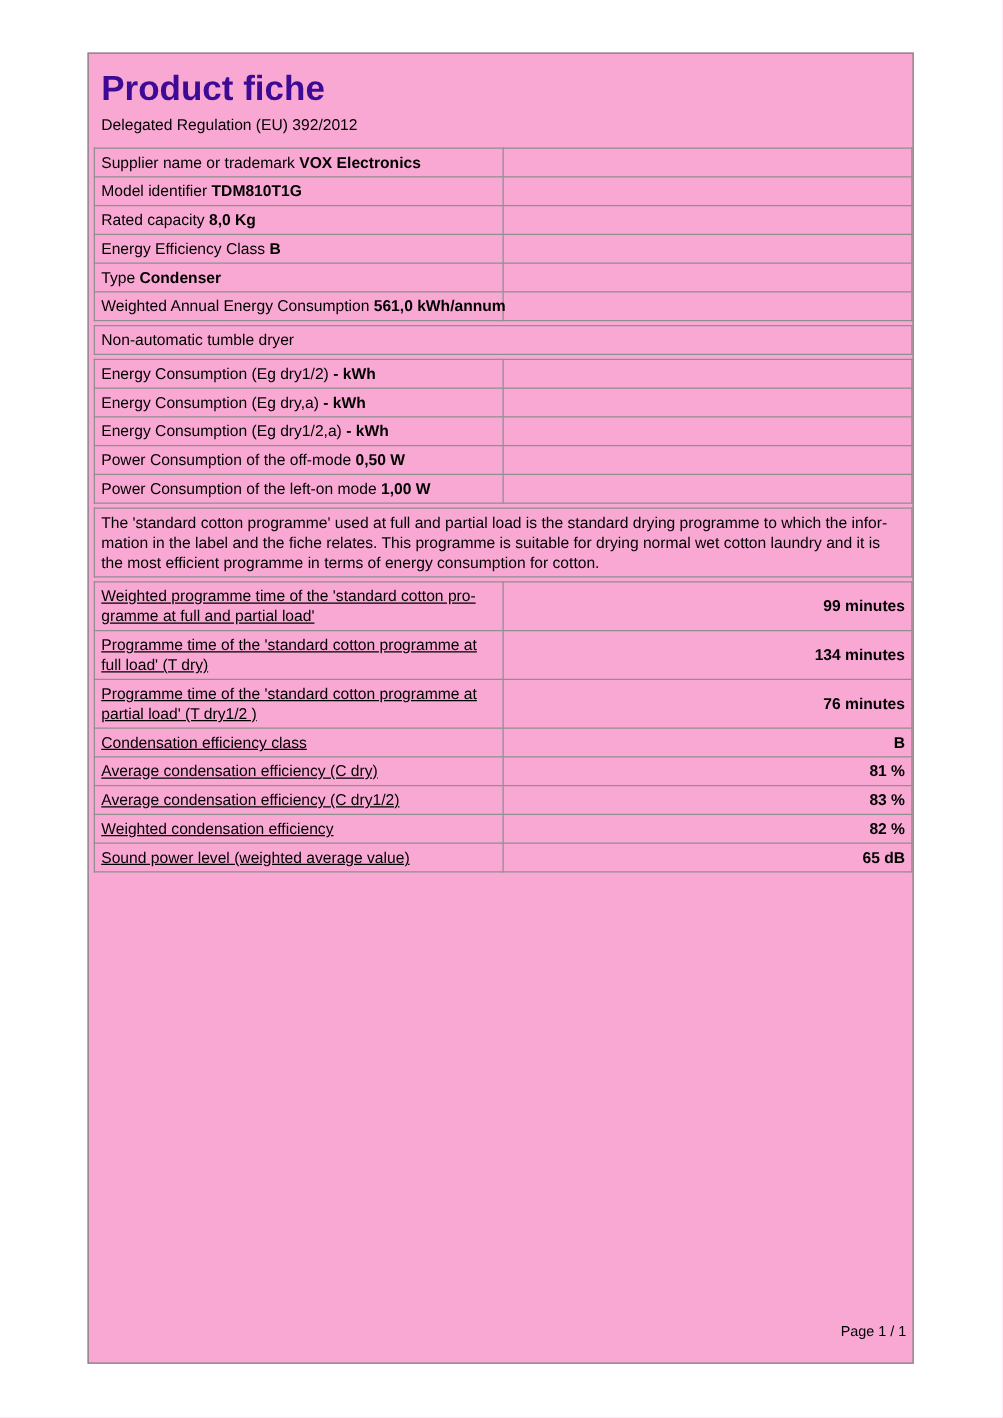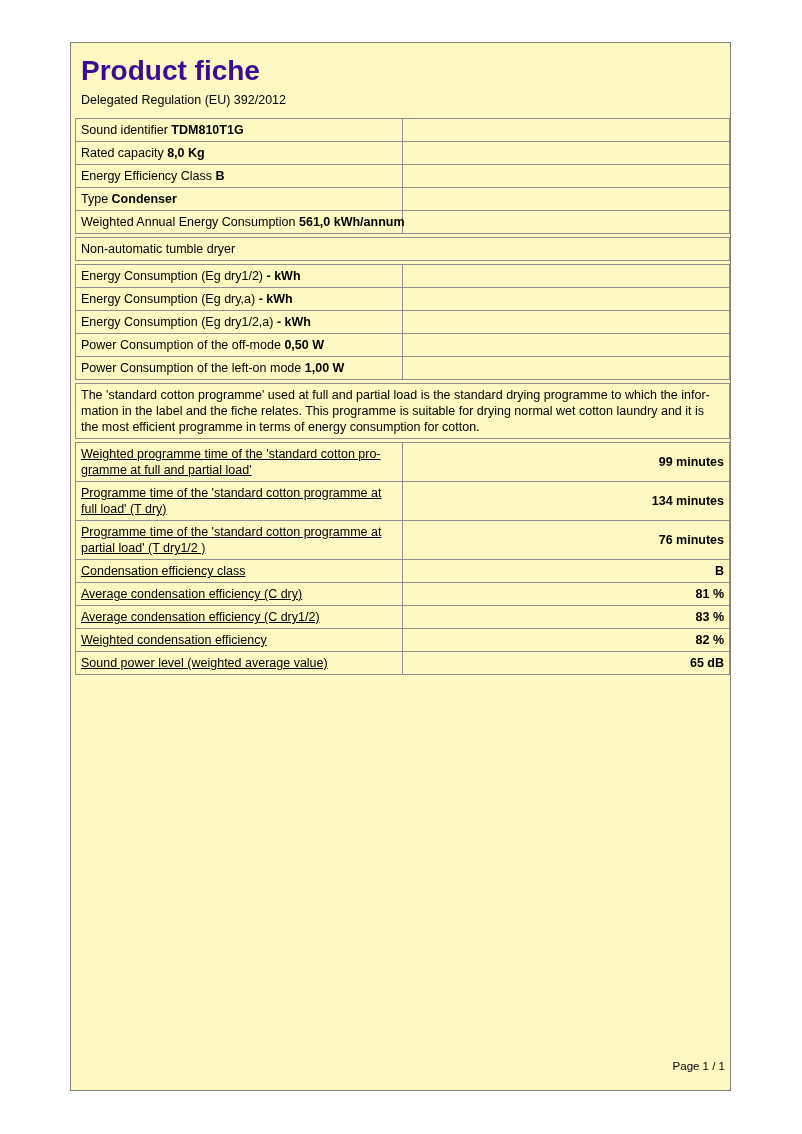--- a/index.html
+++ b/index.html
@@ -3,21 +3,21 @@
 <meta charset="utf-8">
 <style>
   * { margin:0; padding:0; box-sizing:border-box; }
   html,body { background:#ffffff; }
   body {
     width:802px; height:1134px; position:relative;
     font-family:"Liberation Sans", sans-serif; color:#000;
   }
   .frame {
     position:absolute; left:70px; top:42px; width:661px; height:1049px;
-    border:1px solid #7f7f7f; background:#fef9c3;
+    border:1px solid #7f7f7f; background:#f9a8d4;
   }
   .title {
     margin:13px 0 0 10px; font-size:28px; line-height:30px; font-weight:700;
     color:#3d0a96;
   }
   .subtitle { margin:7px 0 0 10px; font-size:12.5px; line-height:15px; }
   table.grp {
     border-collapse:collapse; table-layout:fixed;
     margin:3px 0 0 4px; width:654px;
   }
@@ -40,22 +40,26 @@
 </head>
 <body>
 
 <div class="frame">
 
   <h1 class="title" style="color: rgb(61, 10, 150);">Product fiche</h1>
   <div class="subtitle">Delegated Regulation (EU) 392/2012</div>
 
   <table class="grp first">
     <tbody>
+        <tr>
+      <td class="cl"><span>Supplier name or trademark</span> <b>VOX Electronics</b></td>
+      <td class="cr"></td>
+    </tr>
     <tr>
-      <td class="cl"><span>Sound identifier</span> <b>TDM810T1G</b></td>
+      <td class="cl"><span>Model identifier</span> <b>TDM810T1G</b></td>
       <td class="cr"></td>
     </tr>
     <tr>
       <td class="cl"><span>Rated capacity</span> <b>8,0 Kg</b></td>
       <td class="cr"></td>
     </tr>
     <tr>
       <td class="cl"><span>Energy Efficiency Class</span> <b>B</b></td>
       <td class="cr"></td>
     </tr>

